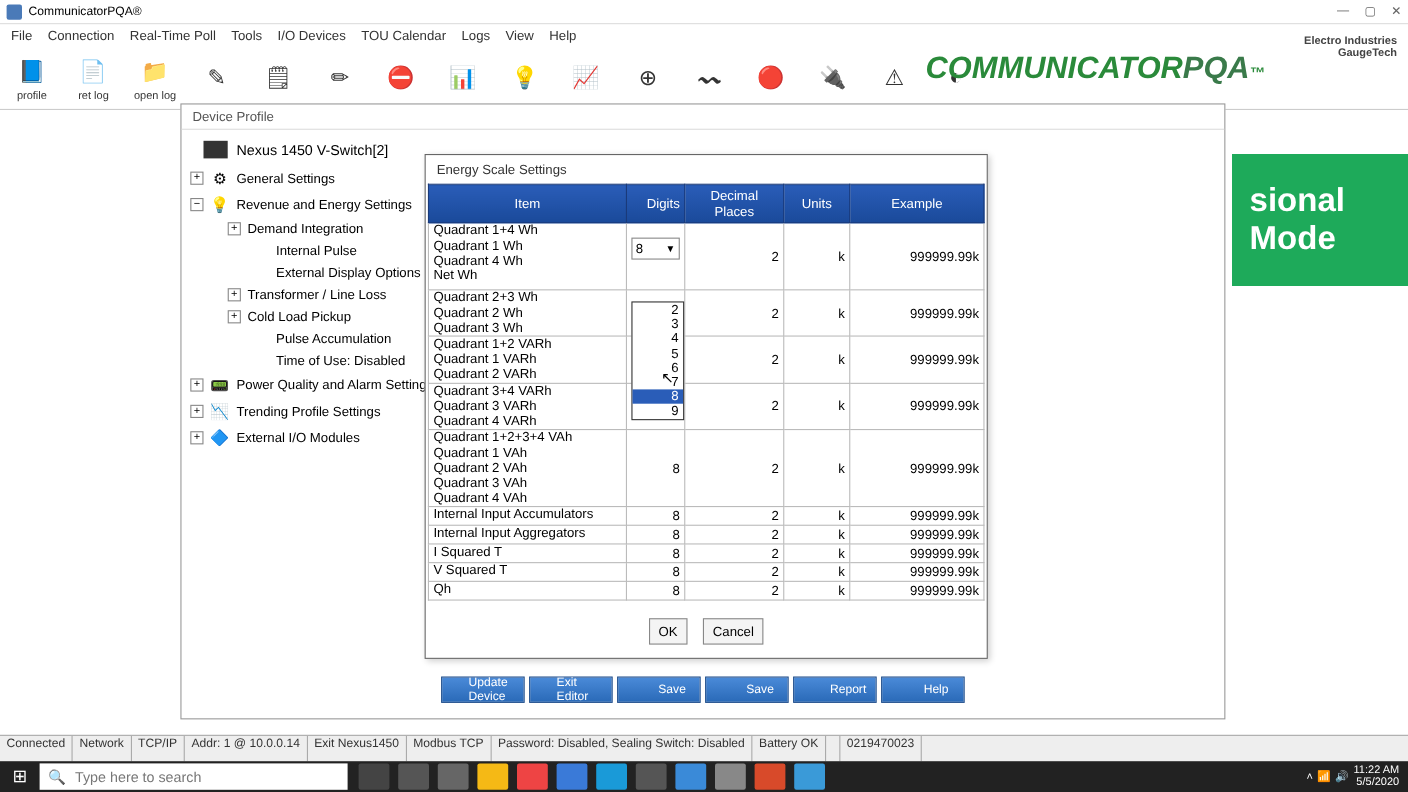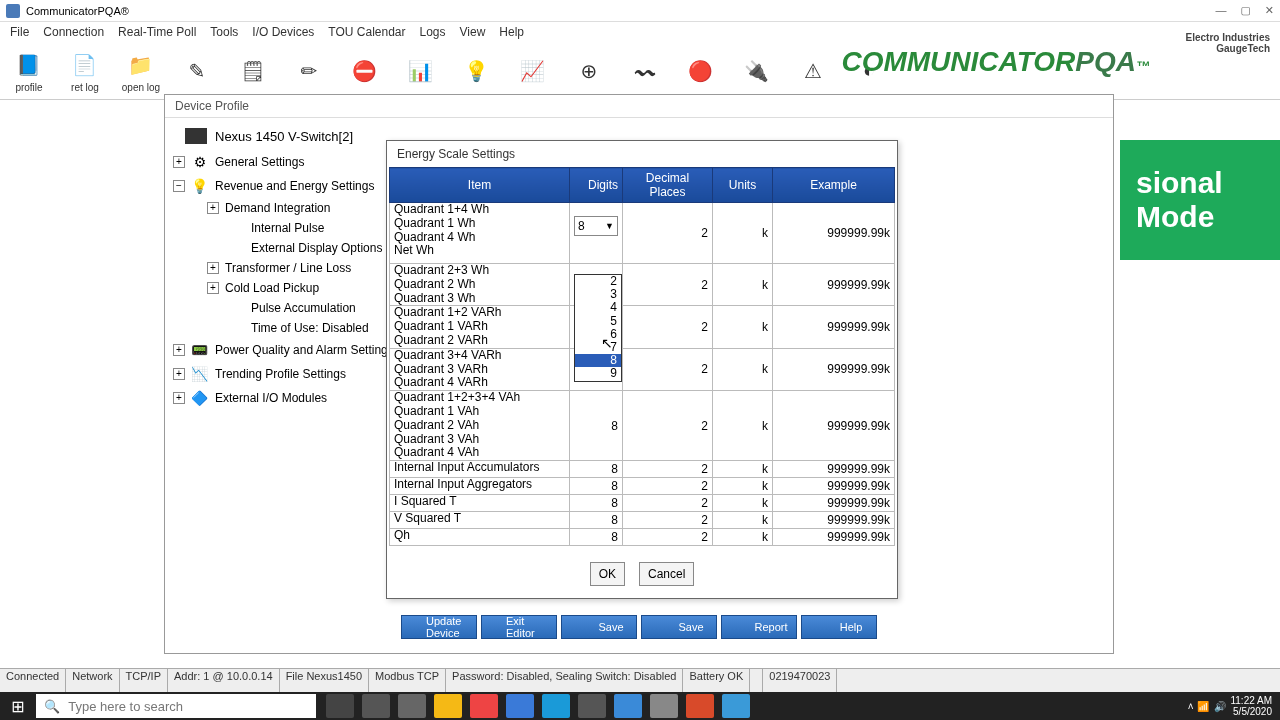--- a/index.html
+++ b/index.html
@@ -398,21 +398,21 @@
   </div>
 </div>
 
 <div class="cursor">↖</div>
 
 <div class="statusbar" id="statusbar">
     <span>Connected</span>
     <span>Network</span>
     <span>TCP/IP</span>
     <span>Addr: 1 @ 10.0.0.14</span>
-    <span>File Nexus1450</span>
+    <span>Exit Nexus1450</span>
     <span>Modbus TCP</span>
     <span>Password: Disabled, Sealing Switch: Disabled</span>
     <span>Battery OK</span>
     <span></span>
     <span>0219470023</span>
   </div>
 
 <div class="taskbar">
   <div class="startbtn">⊞</div>
   <div class="searchbox">

